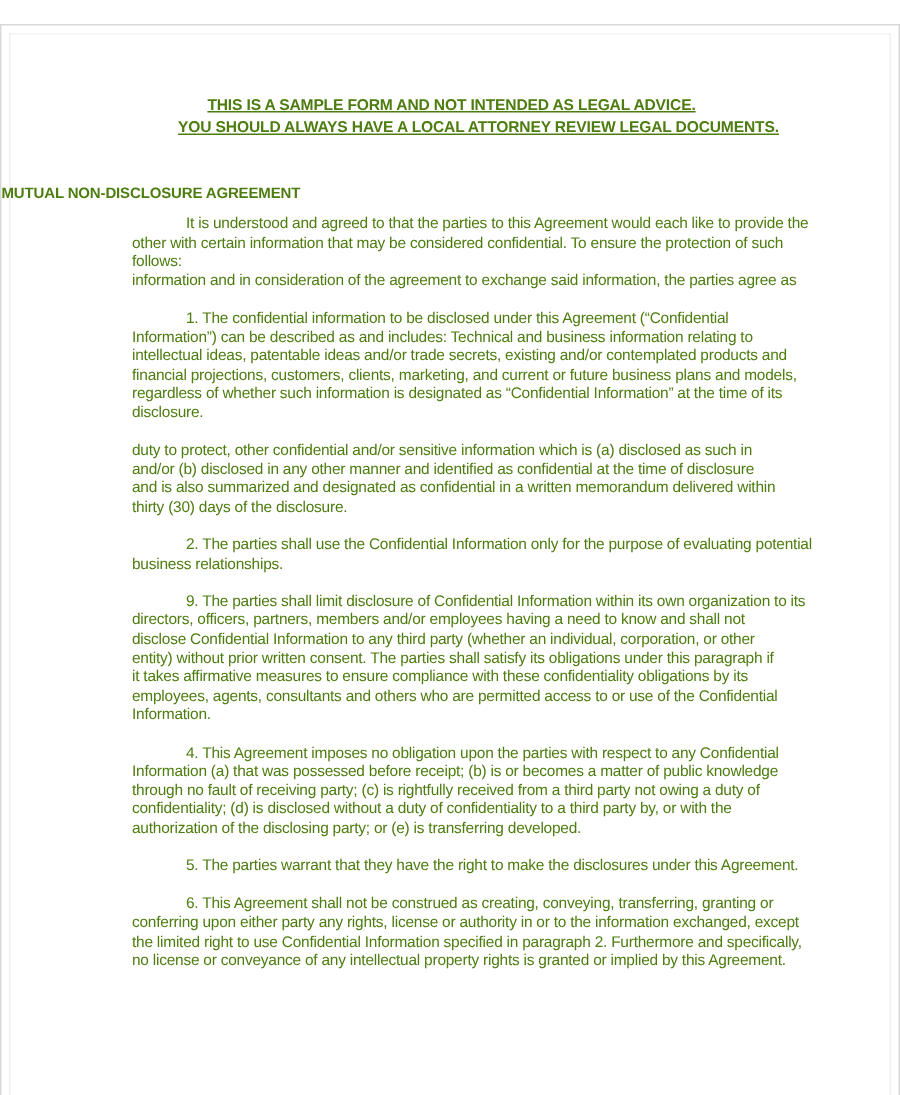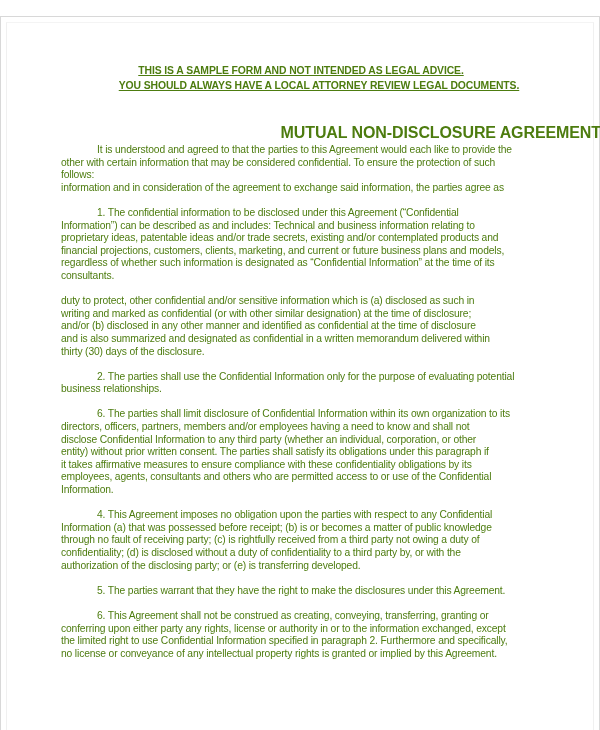--- a/index.html
+++ b/index.html
@@ -13,25 +13,25 @@
     position: absolute; left: 5px; top: 5px; right: 5px; bottom: 0;
     border-left: 1px solid #f0f0f0; border-right: 1px solid #f0f0f0; border-top: 1px solid #f4f4f4;
   }
   .disclaimer {
     position: absolute; left: 0; width: 600px; text-align: center;
     font-size: 10.4px; font-weight: bold; text-decoration: underline; letter-spacing: -0.1px;
   }
   .d1 { top: 48px; }
   .d2 { top: 63px; padding-left: 18px; }
   .title {
-    position: absolute; left: 0; width: 600px; top: 107px; text-align: right;
-    font-size: 16px; font-weight: bold; letter-spacing: -0.1px;
+    position: absolute; left: 0; width: 600px; top: 107px; text-align: left;
+    font-size: 10px; font-weight: bold; letter-spacing: -0.1px;
   }
   .body {
-    position: absolute; left: 60px; width: 480px; top: 127px;
+    position: absolute; left: 87px; width: 480px; top: 127px;
     font-size: 10.3px; line-height: 12.6px; letter-spacing: -0.15px;
   }
   .para { margin: 0 0 12.6px 0; }
   .indent { display: inline-block; width: 36px; }
 </style>
 </head>
 <body>
 
 <div class="page">
   <div class="inner-edge"></div>
@@ -44,38 +44,37 @@
   <div class="body" id="doc-body">
       <div class="para">
         <div class="line"><span class="indent"></span><span>It is understood and agreed to that the parties to this Agreement would each like to provide the</span></div>
         <div class="line"><span>other with certain information that may be considered confidential. To ensure the protection of such</span></div>
         <div class="line"><span>follows:</span></div>
         <div class="line"><span>information and in consideration of the agreement to exchange said information, the parties agree as</span></div>
       </div>
       <div class="para">
         <div class="line"><span class="indent"></span><span>1. The confidential information to be disclosed under this Agreement (“Confidential</span></div>
         <div class="line"><span>Information”) can be described as and includes: Technical and business information relating to</span></div>
-        <div class="line"><span>proprietary ideas, patentable ideas and/or trade secrets, existing and/or contemplated products and</span></div>
+        <div class="line"><span>intellectual ideas, patentable ideas and/or trade secrets, existing and/or contemplated products and</span></div>
         <div class="line"><span>financial projections, customers, clients, marketing, and current or future business plans and models,</span></div>
         <div class="line"><span>regardless of whether such information is designated as “Confidential Information” at the time of its</span></div>
-        <div class="line"><span>consultants.</span></div>
+        <div class="line"><span>disclosure.</span></div>
       </div>
       <div class="para">
         <div class="line"><span>duty to protect, other confidential and/or sensitive information which is (a) disclosed as such in</span></div>
-        <div class="line"><span>writing and marked as confidential (or with other similar designation) at the time of disclosure;</span></div>
         <div class="line"><span>and/or (b) disclosed in any other manner and identified as confidential at the time of disclosure</span></div>
         <div class="line"><span>and is also summarized and designated as confidential in a written memorandum delivered within</span></div>
         <div class="line"><span>thirty (30) days of the disclosure.</span></div>
       </div>
       <div class="para">
         <div class="line"><span class="indent"></span><span>2. The parties shall use the Confidential Information only for the purpose of evaluating potential</span></div>
         <div class="line"><span>business relationships.</span></div>
       </div>
       <div class="para">
-        <div class="line"><span class="indent"></span><span>6. The parties shall limit disclosure of Confidential Information within its own organization to its</span></div>
+        <div class="line"><span class="indent"></span><span>9. The parties shall limit disclosure of Confidential Information within its own organization to its</span></div>
         <div class="line"><span>directors, officers, partners, members and/or employees having a need to know and shall not</span></div>
         <div class="line"><span>disclose Confidential Information to any third party (whether an individual, corporation, or other</span></div>
         <div class="line"><span>entity) without prior written consent. The parties shall satisfy its obligations under this paragraph if</span></div>
         <div class="line"><span>it takes affirmative measures to ensure compliance with these confidentiality obligations by its</span></div>
         <div class="line"><span>employees, agents, consultants and others who are permitted access to or use of the Confidential</span></div>
         <div class="line"><span>Information.</span></div>
       </div>
       <div class="para">
         <div class="line"><span class="indent"></span><span>4. This Agreement imposes no obligation upon the parties with respect to any Confidential</span></div>
         <div class="line"><span>Information (a) that was possessed before receipt; (b) is or becomes a matter of public knowledge</span></div>

